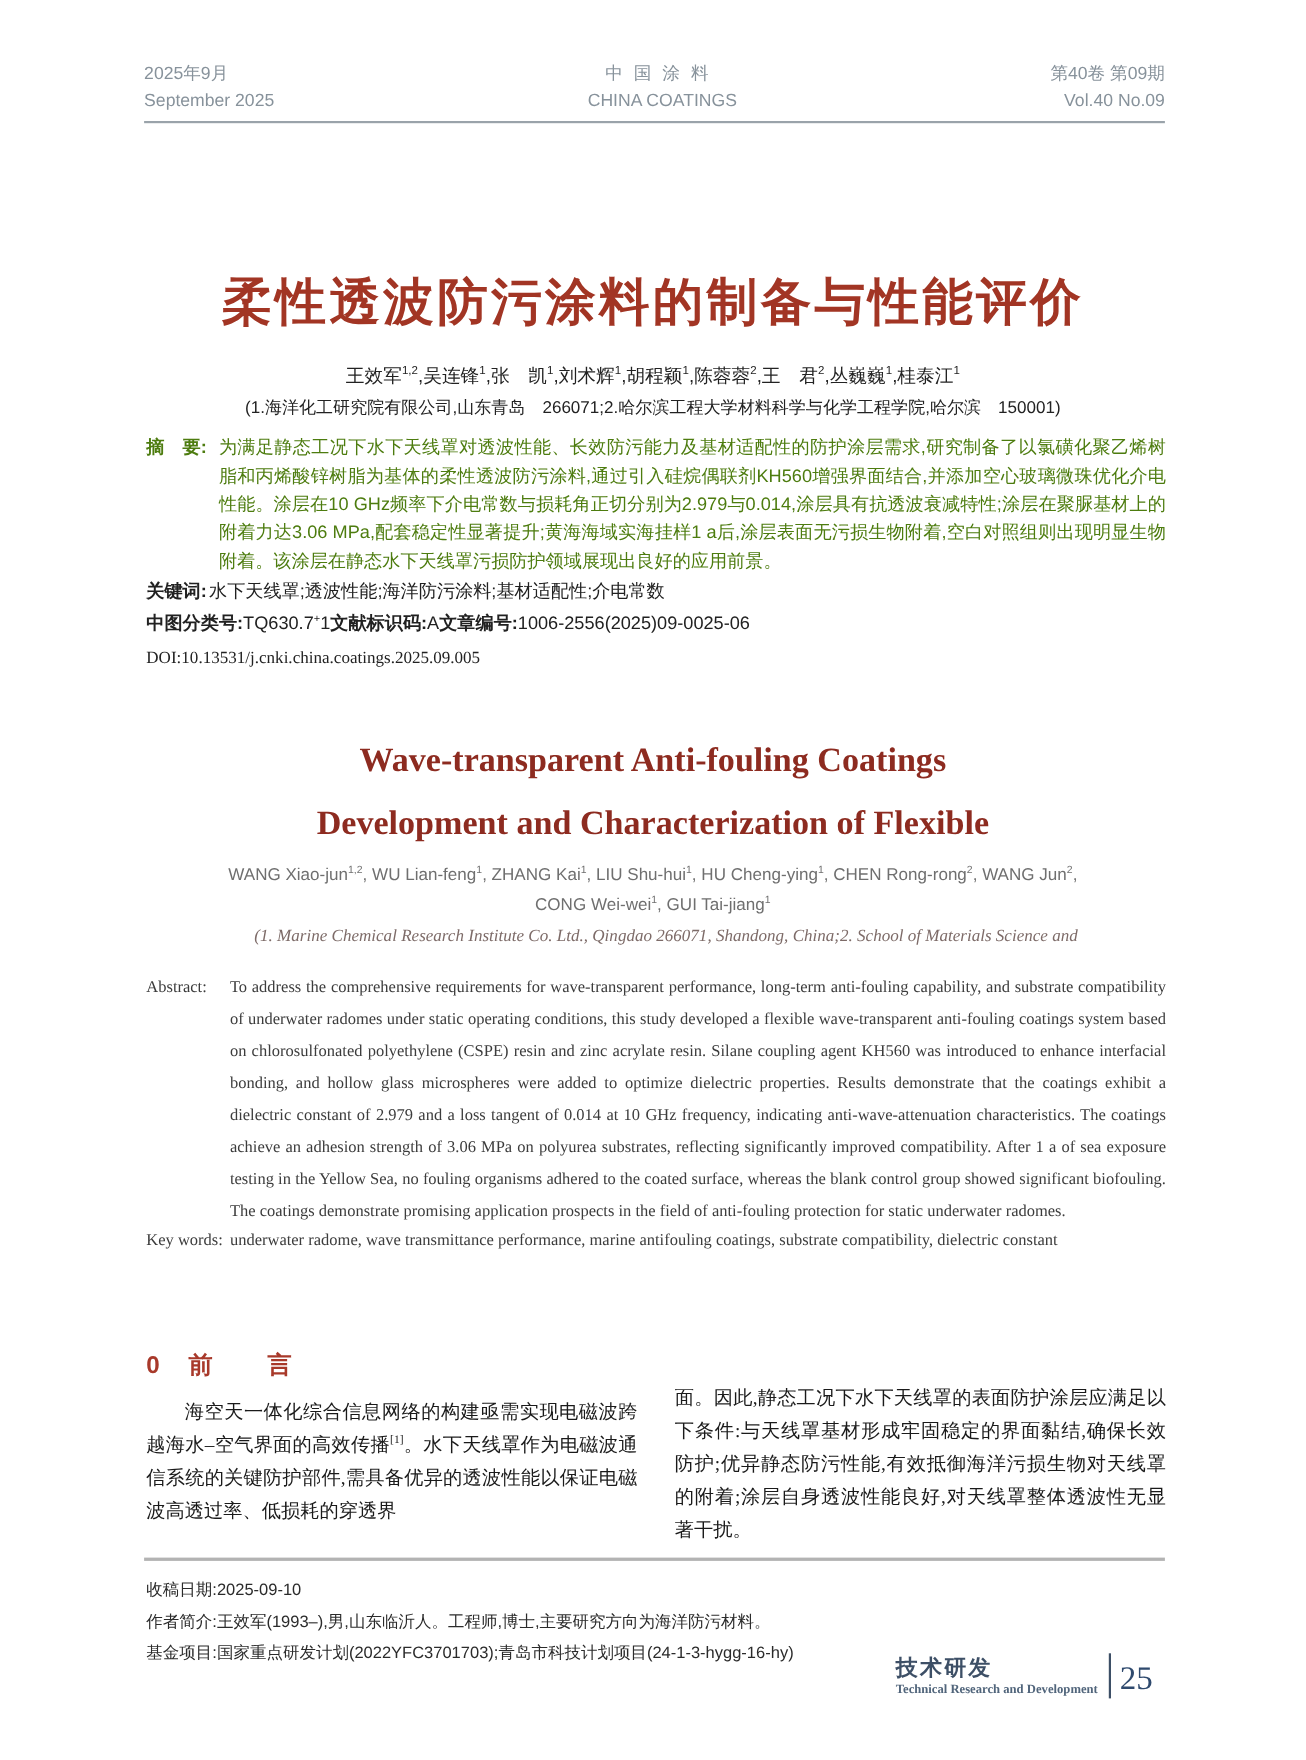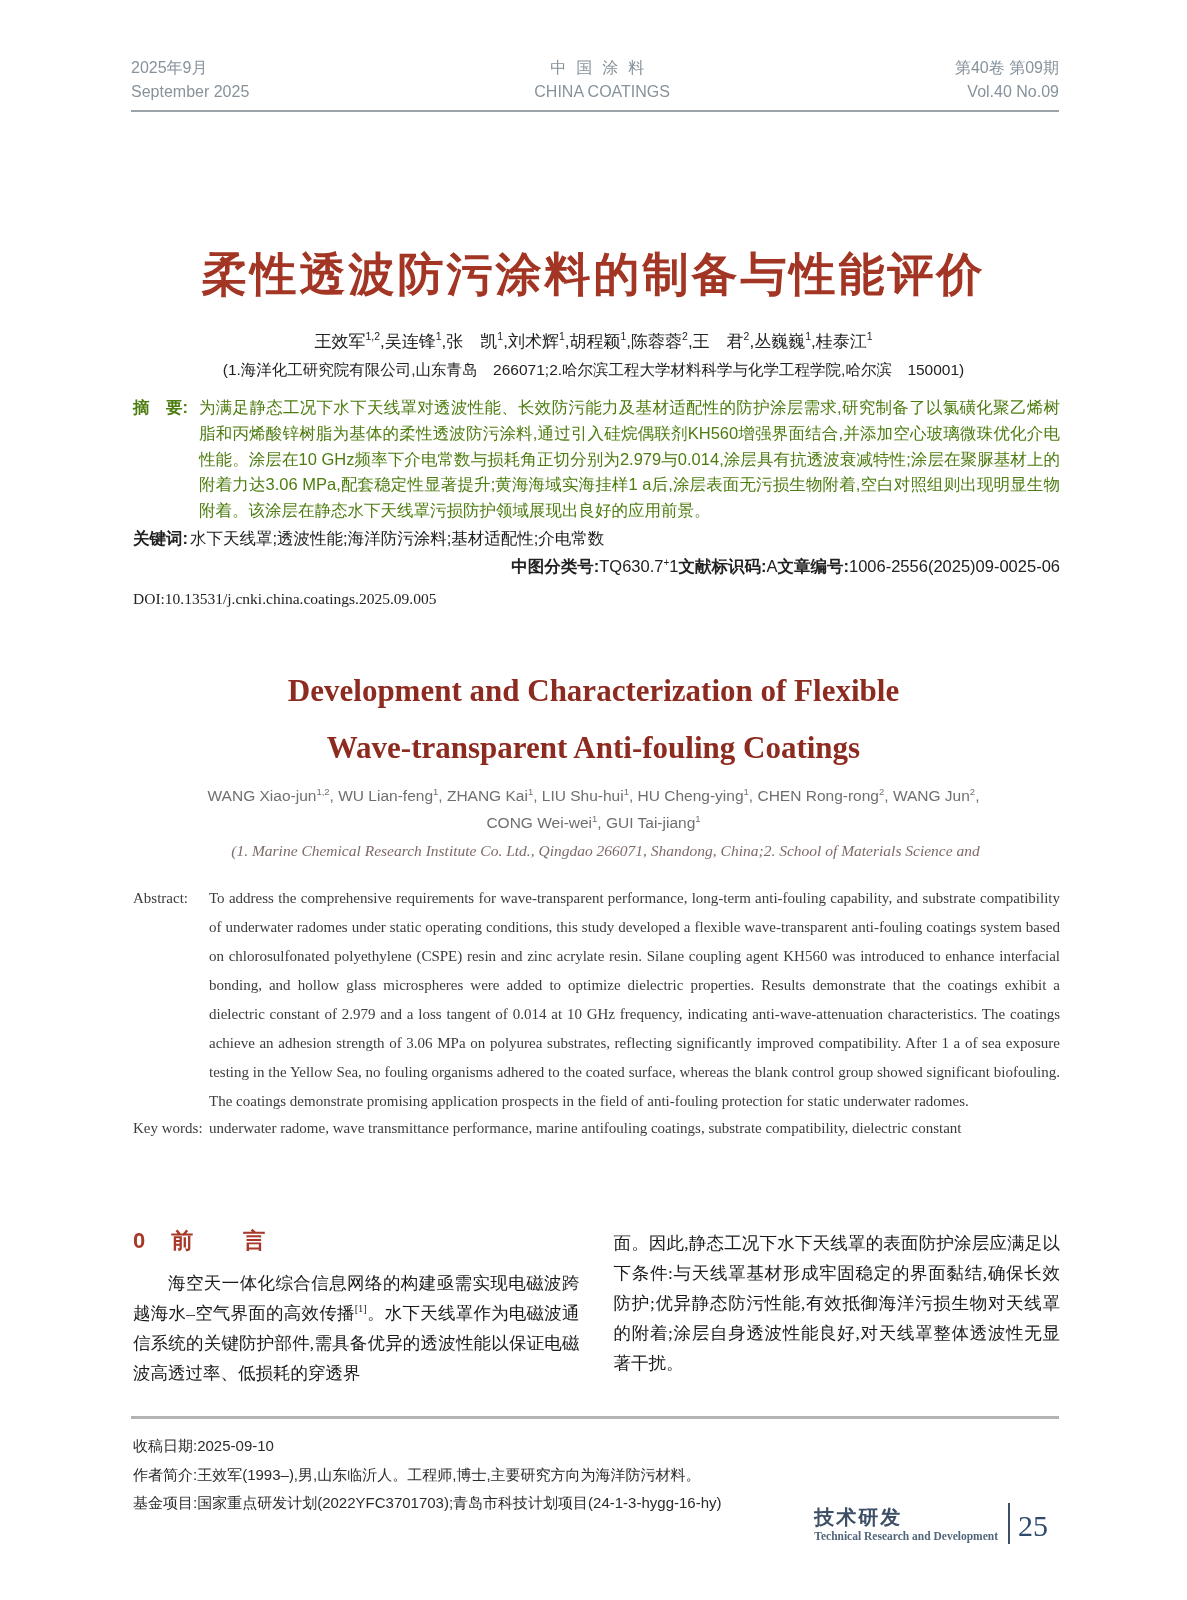--- a/index.html
+++ b/index.html
@@ -21,42 +21,42 @@
   .authors-cn sup{font-size:10.5px;}
   .affil-cn{position:absolute;top:360px;left:0;width:100%;text-align:center;font-size:15.5px;color:#222;}
   
   .hang{display:flex;align-items:flex-start;}
   .hang .lbl{flex:0 0 auto;font-weight:bold;white-space:nowrap;}
   .hang .txt{flex:1 1 auto;text-align:justify;}
   .abstract-cn{position:absolute;top:395px;left:133px;right:127px;font-size:16.5px;line-height:25.8px;color:#4d7c0f;}
   .abstract-cn .lbl{width:66px;}
   .keywords-cn{position:absolute;top:526px;left:133px;right:127px;font-size:16.5px;line-height:25px;color:#212121;}
   .keywords-cn .lbl{margin-right:2px;}
-  .meta-row{position:absolute;top:556px;left:133px;right:127px;display:flex;justify-content:flex-end;font-size:16.5px;color:#212121;}
+  .meta-row{position:absolute;top:556px;left:133px;right:127px;display:flex;justify-content:flex-start;font-size:16.5px;color:#212121;}
   .meta-row .m-lbl{font-weight:bold;}
   .doi{position:absolute;top:590px;left:133px;font-family:"Liberation Serif",serif;font-size:15.5px;color:#222;}
   
   .title-en{position:absolute;top:662px;left:0;width:100%;text-align:center;font-family:"Liberation Serif",serif;font-weight:bold;font-size:31px;line-height:57px;color:#8d2b20;}
   .authors-en{position:absolute;top:782px;left:0;width:100%;text-align:center;font-size:15.5px;line-height:27px;color:#6f6f6f;}
   .authors-en sup{font-size:9.5px;}
   .affil-en{position:absolute;top:838px;left:12px;width:100%;text-align:center;font-family:"Liberation Serif",serif;font-style:italic;font-size:15.5px;line-height:26px;color:#7d6b68;}
   
   .abstract-en{position:absolute;top:884px;left:133px;right:127px;font-family:"Liberation Serif",serif;font-size:15px;line-height:29px;color:#3c3c3c;}
   .abstract-en .lbl{width:76px;font-weight:normal;font-family:"Liberation Serif",serif;}
   .keywords-en{position:absolute;top:1116px;left:133px;right:127px;font-family:"Liberation Serif",serif;font-size:15px;line-height:25px;color:#3c3c3c;}
   .keywords-en .lbl{width:76px;font-weight:normal;}
   
   .columns{position:absolute;top:1226px;left:133px;right:127px;display:flex;gap:34px;}
   .colm{flex:1 1 0;}
   .sec-head{color:#a8392a;font-size:22px;font-weight:bold;line-height:30px;margin:0 0 12px 0;}
   .sec-head .num{margin-right:26px;}
   .sec-head .ttl{letter-spacing:14px;}
   .body-p{font-family:"Liberation Serif",serif;font-size:17.5px;line-height:30px;text-align:justify;color:#1a1a1a;margin:0;}
   .indent2{text-indent:2em;}
-  .colm-right .body-p{margin-top:2px;}
+  .colm-right .body-p{margin-top:29px;}
   .body-p sup{font-size:10.5px;}
   
   .foot-rule{position:absolute;top:1416px;left:131px;right:128px;height:3px;background:#b3b3b3;}
   .footnotes{position:absolute;top:1432px;left:133px;right:127px;font-size:15px;line-height:28.5px;color:#2b2b2b;}
   
   .pfooter{position:absolute;top:1503px;right:139px;display:flex;align-items:stretch;}
   .pfooter .labels{padding-right:10px;padding-top:2px;}
   .pfooter .cn{font-size:20px;font-weight:bold;color:#3d4f66;letter-spacing:2px;line-height:24px;}
   .pfooter .en{font-family:"Liberation Serif",serif;font-weight:bold;font-size:11.5px;color:#51657b;line-height:15px;}
   .pfooter .vbar{width:2px;background:#3d4f66;margin:0 8px 0 0;}
@@ -105,22 +105,22 @@
       <span class="m-lbl">文献标识码:</span><span>A</span>
     </span>
     <span>
       <span class="m-lbl">文章编号:</span><span>1006-2556(2025)09-0025-06</span>
     </span>
   </div>
 
   <div class="doi">DOI:10.13531/j.cnki.china.coatings.2025.09.005</div>
 
   <div class="title-en">
+    <div>Wave-transparent Anti-fouling Coatings</div>
     <div>Development and Characterization of Flexible</div>
-    <div>Wave-transparent Anti-fouling Coatings</div>
   </div>
 
   <div class="authors-en">
     <div><span>WANG Xiao-jun</span><sup>1,2</sup>, <span>WU Lian-feng</span><sup>1</sup>, <span>ZHANG Kai</span><sup>1</sup>, <span>LIU Shu-hui</span><sup>1</sup>, <span>HU Cheng-ying</span><sup>1</sup>, <span>CHEN Rong-rong</span><sup>2</sup>, <span>WANG Jun</span><sup>2</sup>,</div>
     <div><span>CONG Wei-wei</span><sup>1</sup>, <span>GUI Tai-jiang</span><sup>1</sup></div>
   </div>
 
   <div class="affil-en">
     <div>(1. Marine Chemical Research Institute Co. Ltd., Qingdao 266071, Shandong, China;2. School of Materials Science and</div>
   </div>

